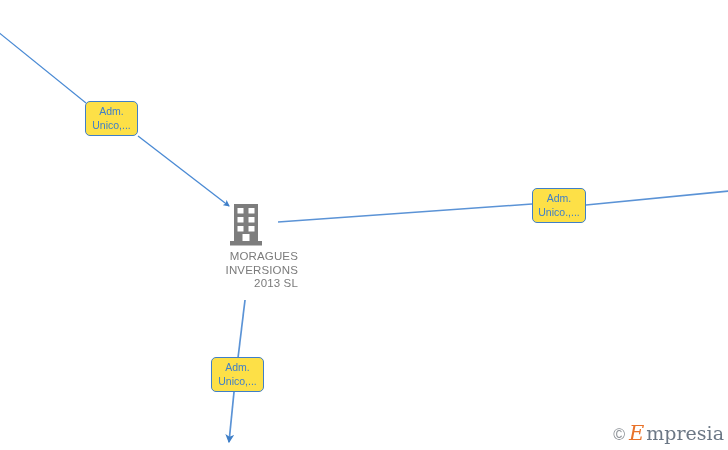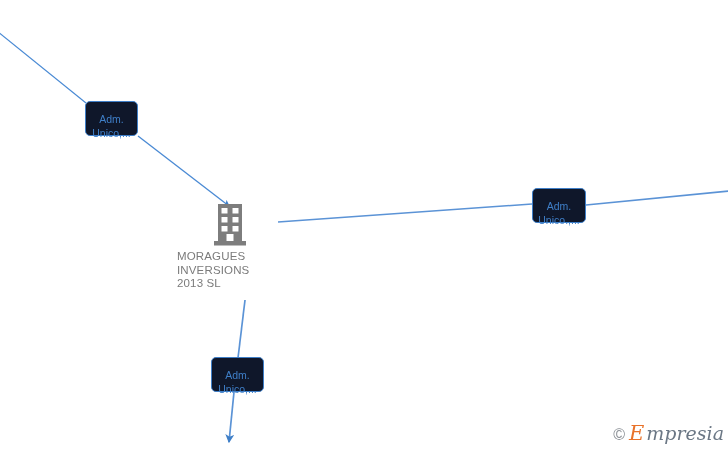--- a/index.html
+++ b/index.html
@@ -22,24 +22,24 @@
     position: absolute;
     left: 0;
     top: 0;
     width: 728px;
     height: 450px;
   }
 
   
   .company-node {
     position: absolute;
-    left: 177px;
+    left: 193px;
     top: 203px;
     width: 105px;
-    text-align: left;
+    text-align: right;
   }
   .company-icon {
     display: block;
     margin: 0 auto 3px auto;
     width: 34px;
     height: 44px;
   }
   .company-label {
     font-size: 11.5px;
     line-height: 13.5px;
@@ -47,23 +47,23 @@
     letter-spacing: 0.15px;
     white-space: nowrap;
   }
 
   
   .rel-box {
     position: absolute;
     box-sizing: border-box;
     border: 1.3px solid #3f7fc8;
     border-radius: 5px;
-    background: #0f172a;
+    background: #fde047;
     text-align: center;
-    padding-top: 11px;
+    padding-top: 3px;
     color: #3f7fc8;
     font-size: 10.5px;
     line-height: 13.5px;
     white-space: nowrap;
   }
   .rel-box span { display: block; }
 
   #rel-box-top-left  { left: 85px;  top: 101px; width: 53px; height: 35px; }
   #rel-box-right     { left: 532px; top: 188px; width: 54px; height: 35px; }
   #rel-box-bottom    { left: 211px; top: 357px; width: 53px; height: 35px; }
@@ -86,21 +86,20 @@
   .wm-e {
     font-family: "DejaVu Serif", serif;
     font-style: italic;
     font-size: 21px;
     color: #e8722a;
     line-height: 1;
     margin-right: -2px;
   }
   .wm-rest {
     font-family: "DejaVu Serif", serif;
-    font-style: italic;
     font-size: 19px;
     color: #6b7785;
     line-height: 1;
     margin-top: 12px;
   }
 </style>
 </head>
 <body>
 
 <div id="stage">

